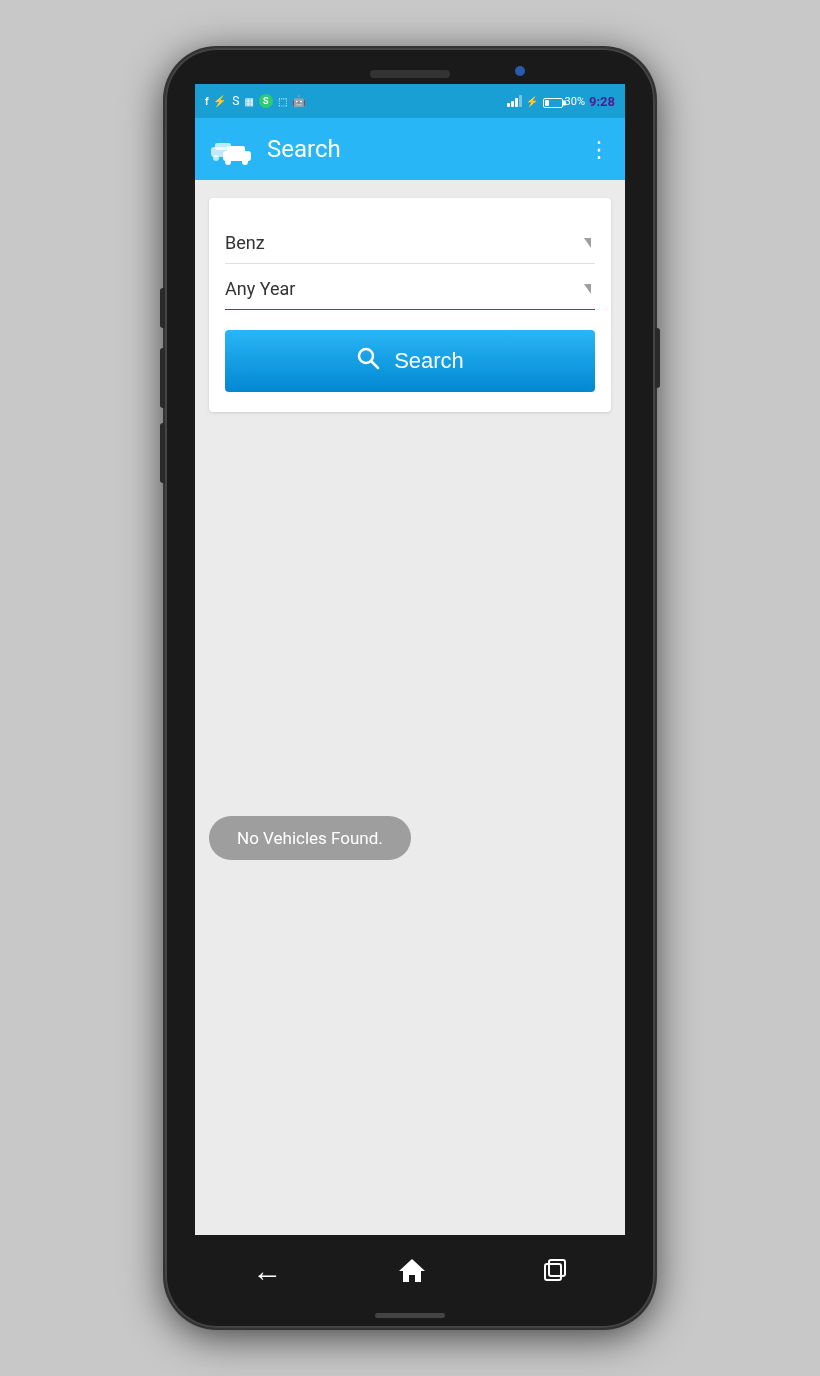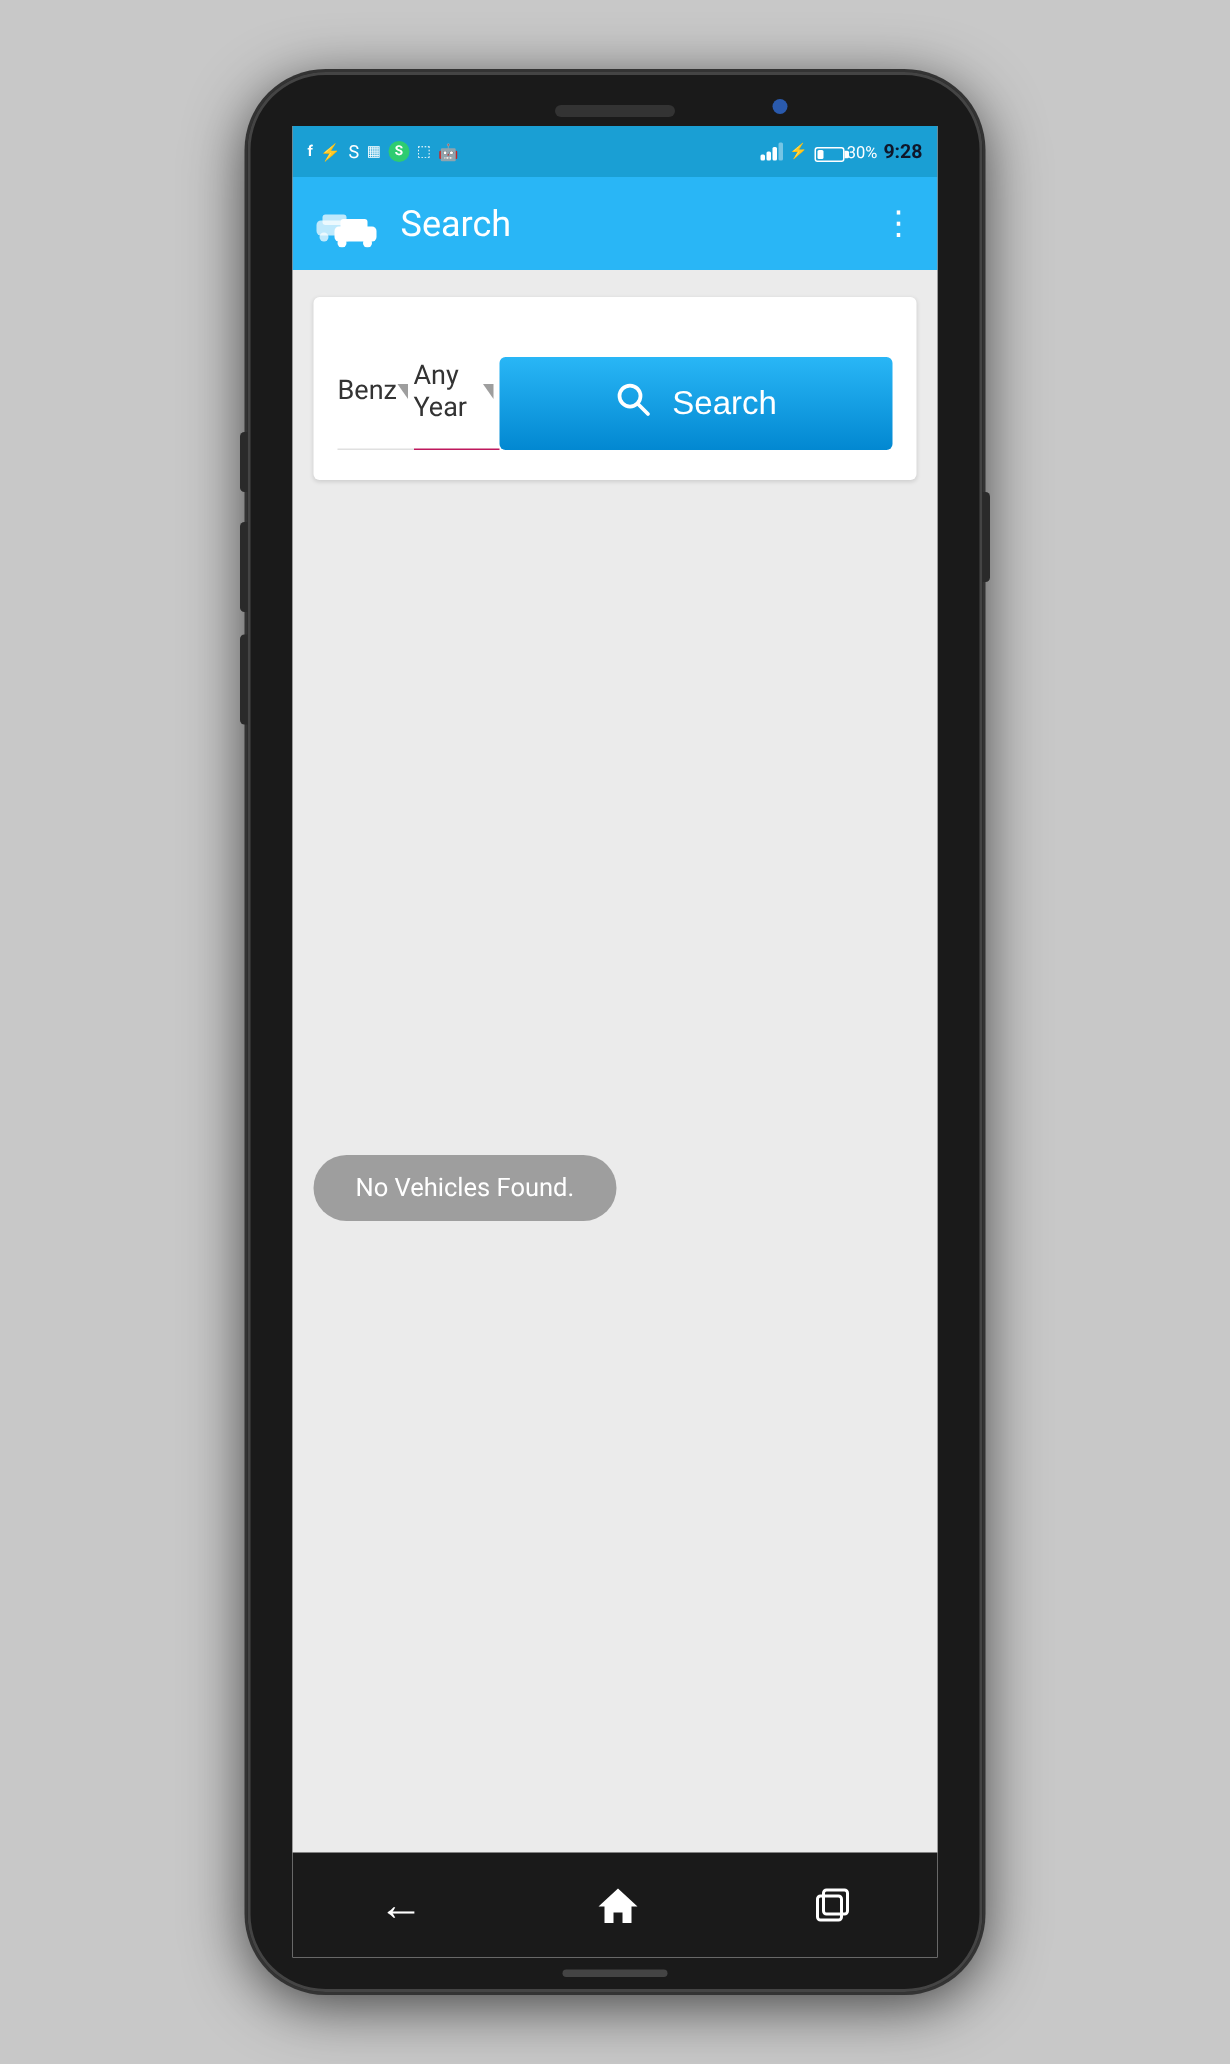--- a/index.html
+++ b/index.html
@@ -134,21 +134,21 @@
     .battery-fill {
       width: 30%;
       height: 100%;
       background: white;
       border-radius: 1px;
     }
 
     .time-text {
       font-size: 13px;
       font-weight: bold;
-      color: #0f172a;
+      color: #4c1d95;
     }
 
     
     .app-bar {
       background: #29b6f6;
       height: 62px;
       display: flex;
       align-items: center;
       padding: 0 14px;
       gap: 12px;
@@ -184,20 +184,21 @@
       gap: 16px;
     }
 
     
     .search-card {
       background: white;
       border-radius: 4px;
       padding: 20px 16px 20px 16px;
       box-shadow: 0 1px 3px rgba(0,0,0,0.12);
       display: flex;
+      flex-direction: column;
       gap: 0;
     }
 
     .dropdown-field {
       display: flex;
       align-items: center;
       justify-content: space-between;
       padding: 14px 0 10px 0;
       border-bottom: 1px solid #e0e0e0;
       cursor: pointer;

